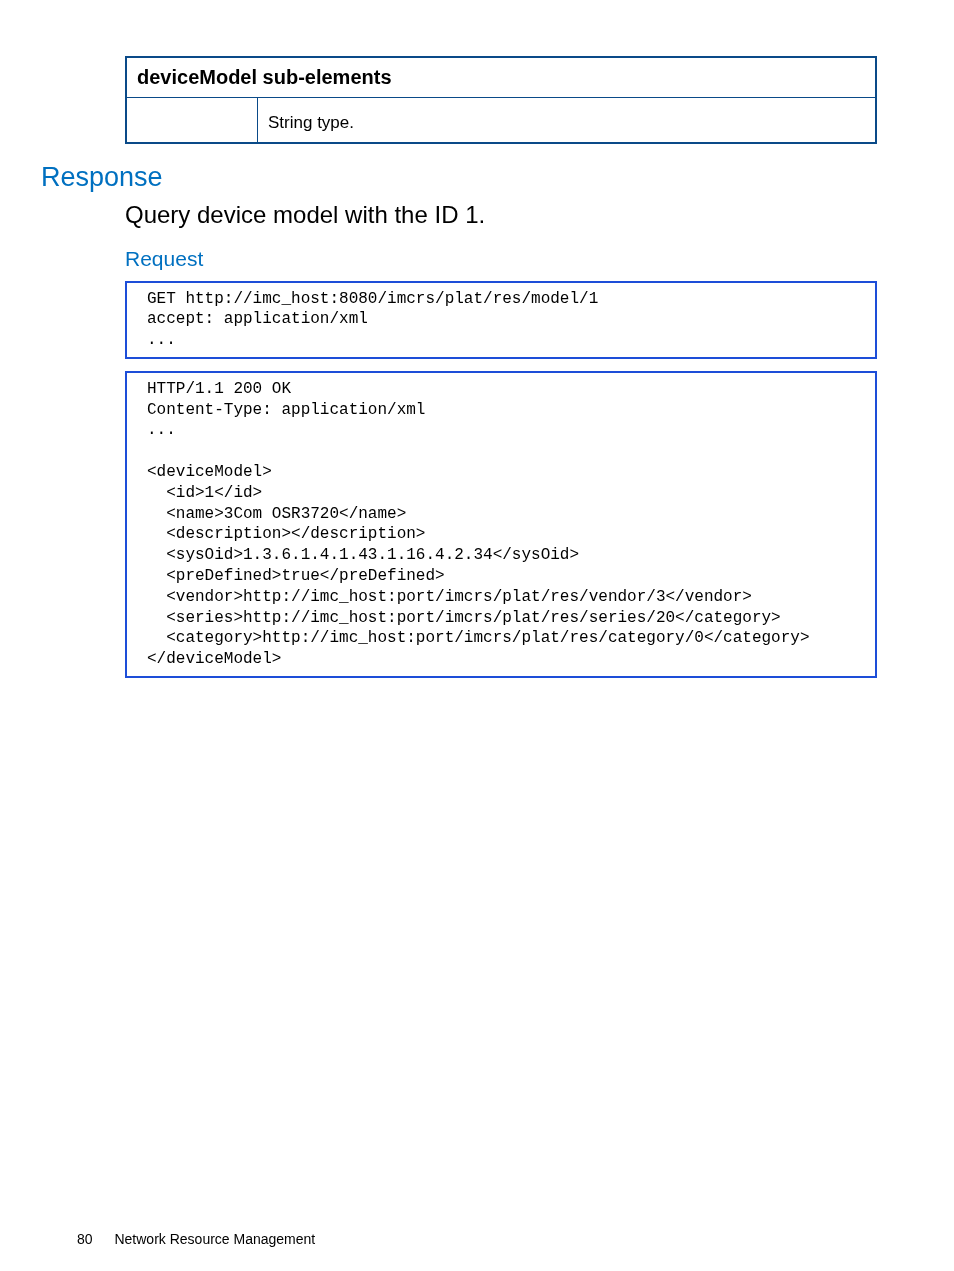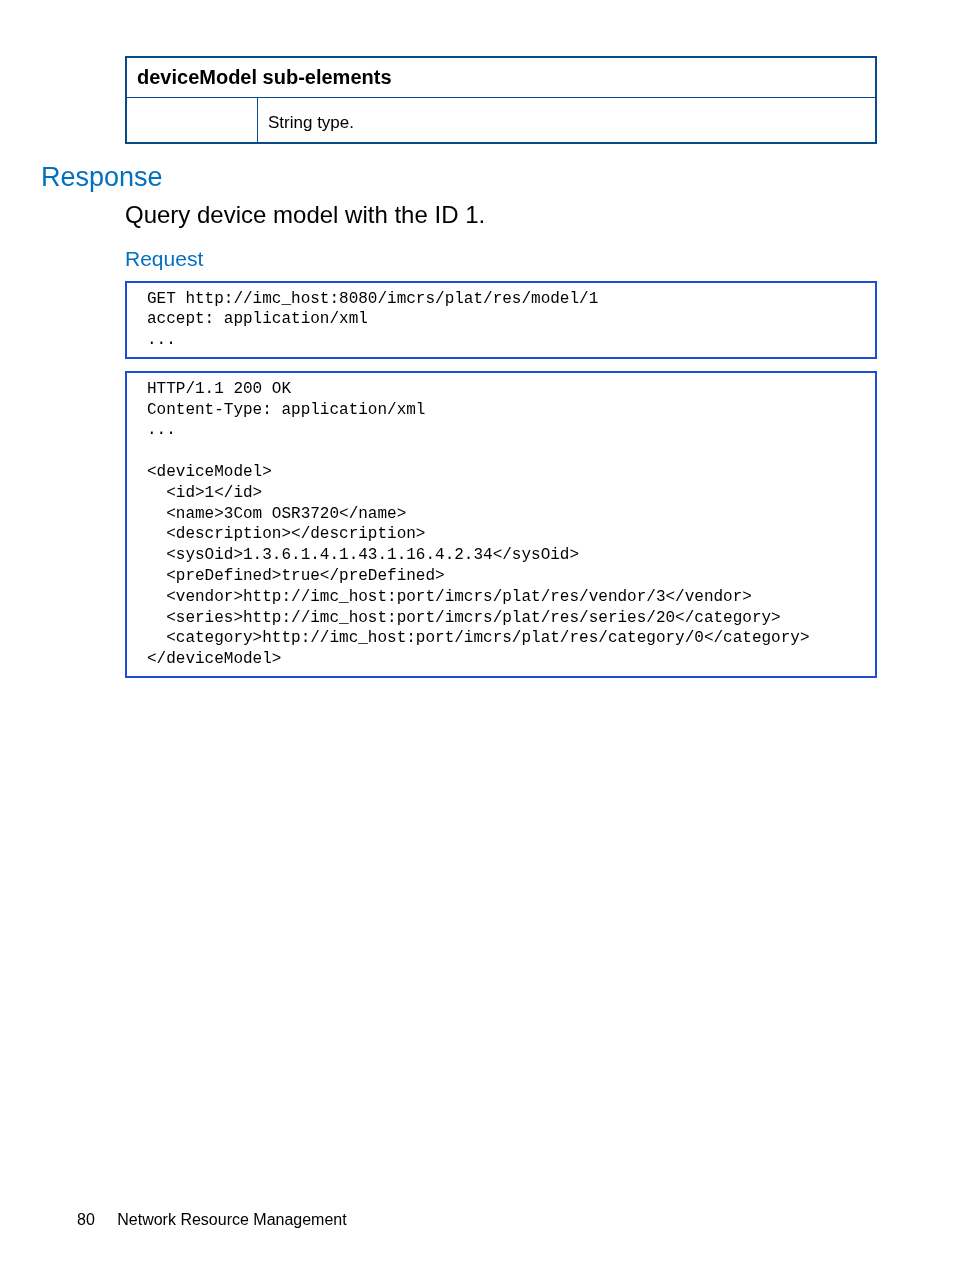--- a/index.html
+++ b/index.html
@@ -67,22 +67,22 @@
     padding: 6px 20px;
     font-family: "Courier New", monospace;
     font-size: 16px;
     line-height: 1.3;
     white-space: pre;
     overflow: hidden;
   }
   .footer {
     position: absolute;
     left: 77px;
-    bottom: 42px;
-    font-size: 16px;
+    bottom: 24px;
+    font-size: 14px;
   }
   .footer .pageno {
     margin-right: 18px;
   }
 </style>
 </head>
 <body>
 
 <div class="page">
 

